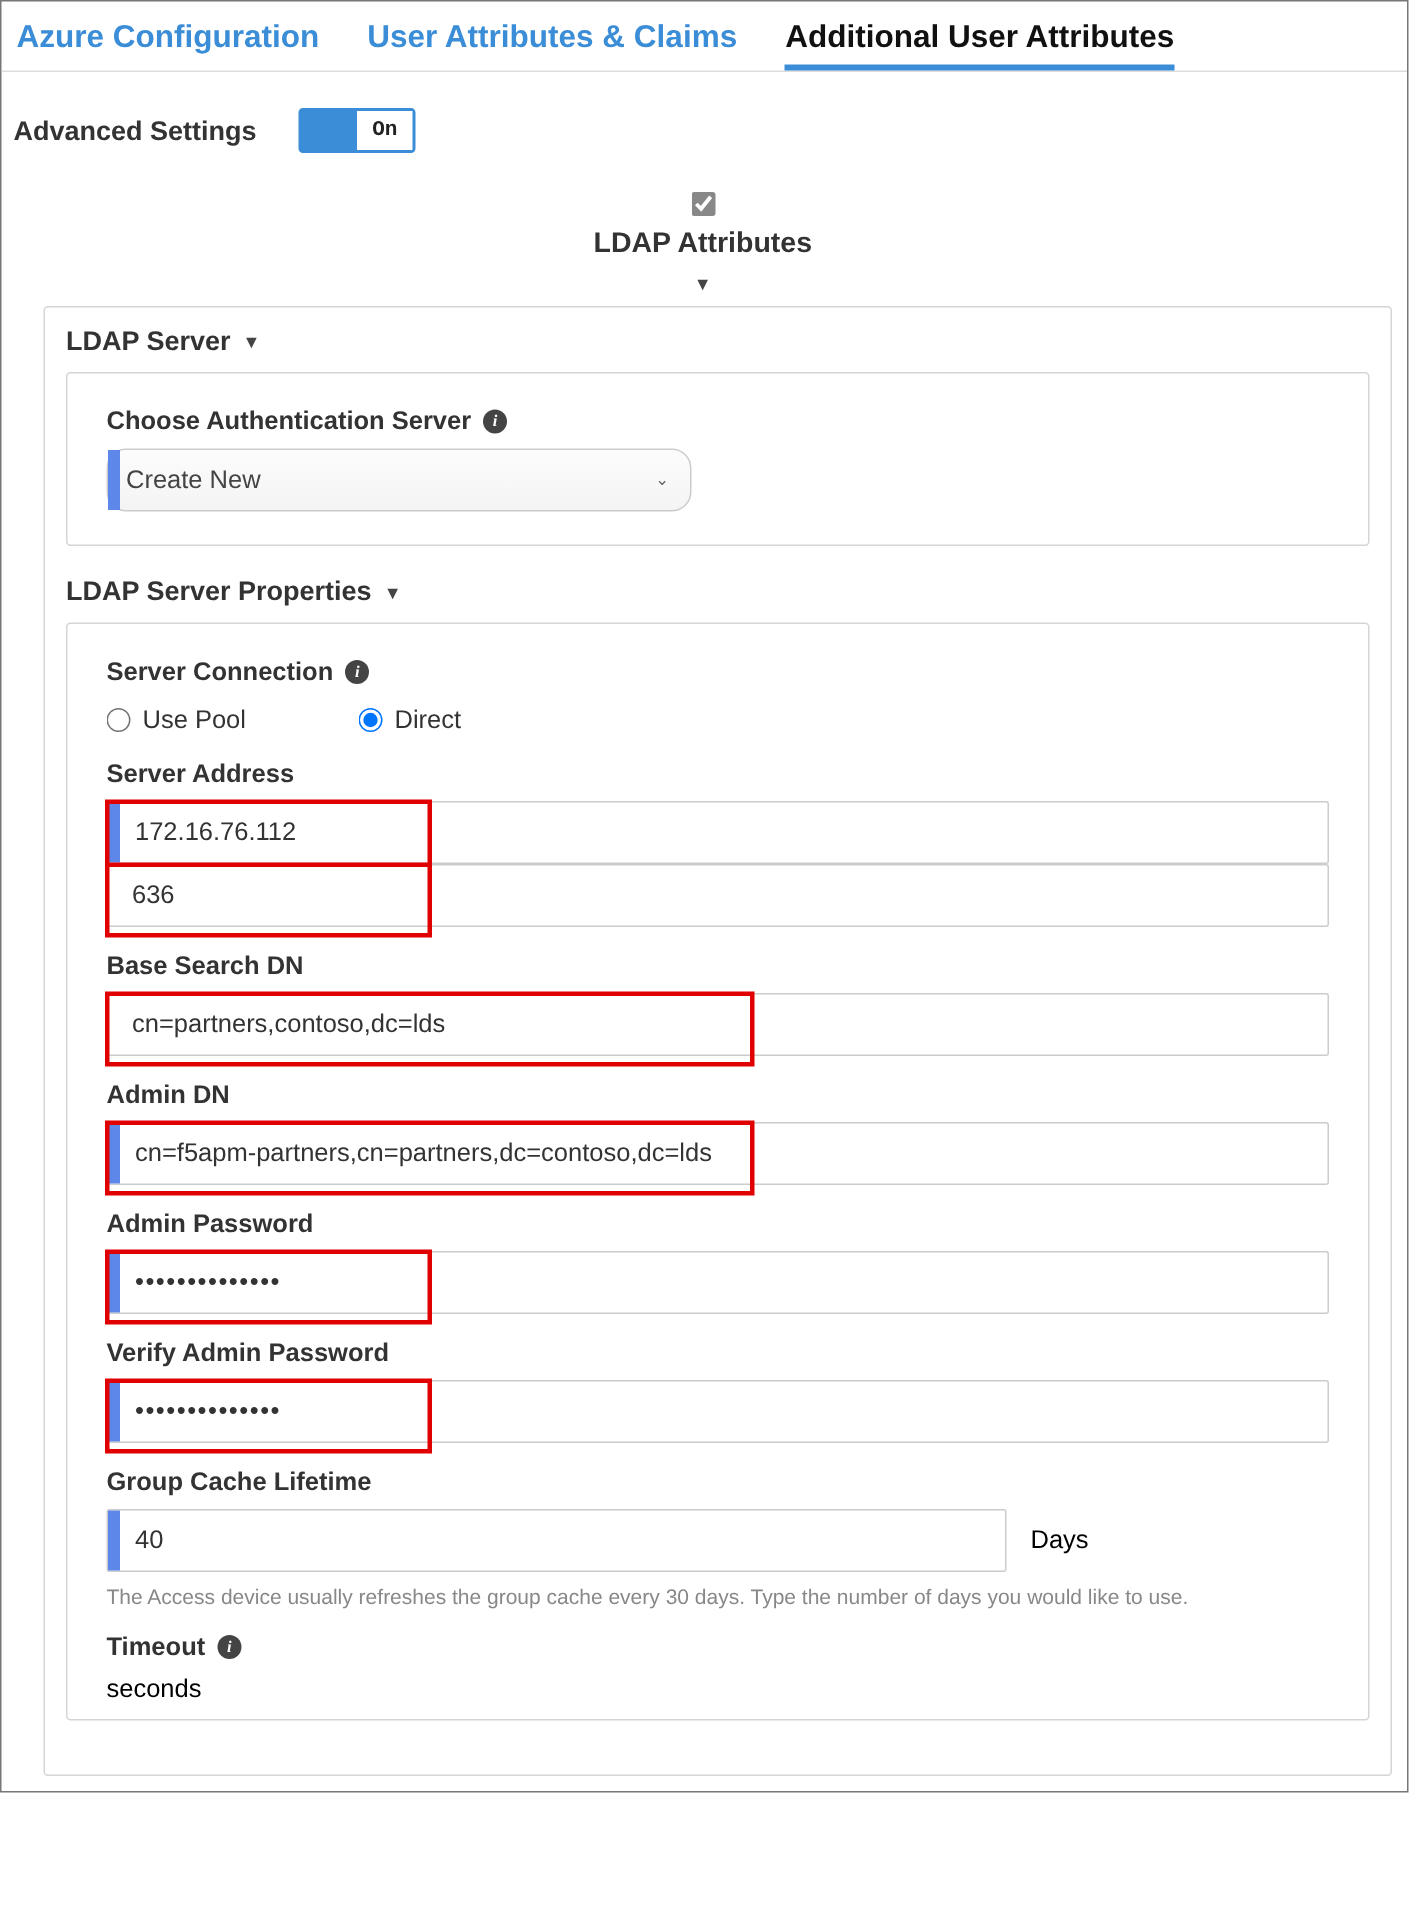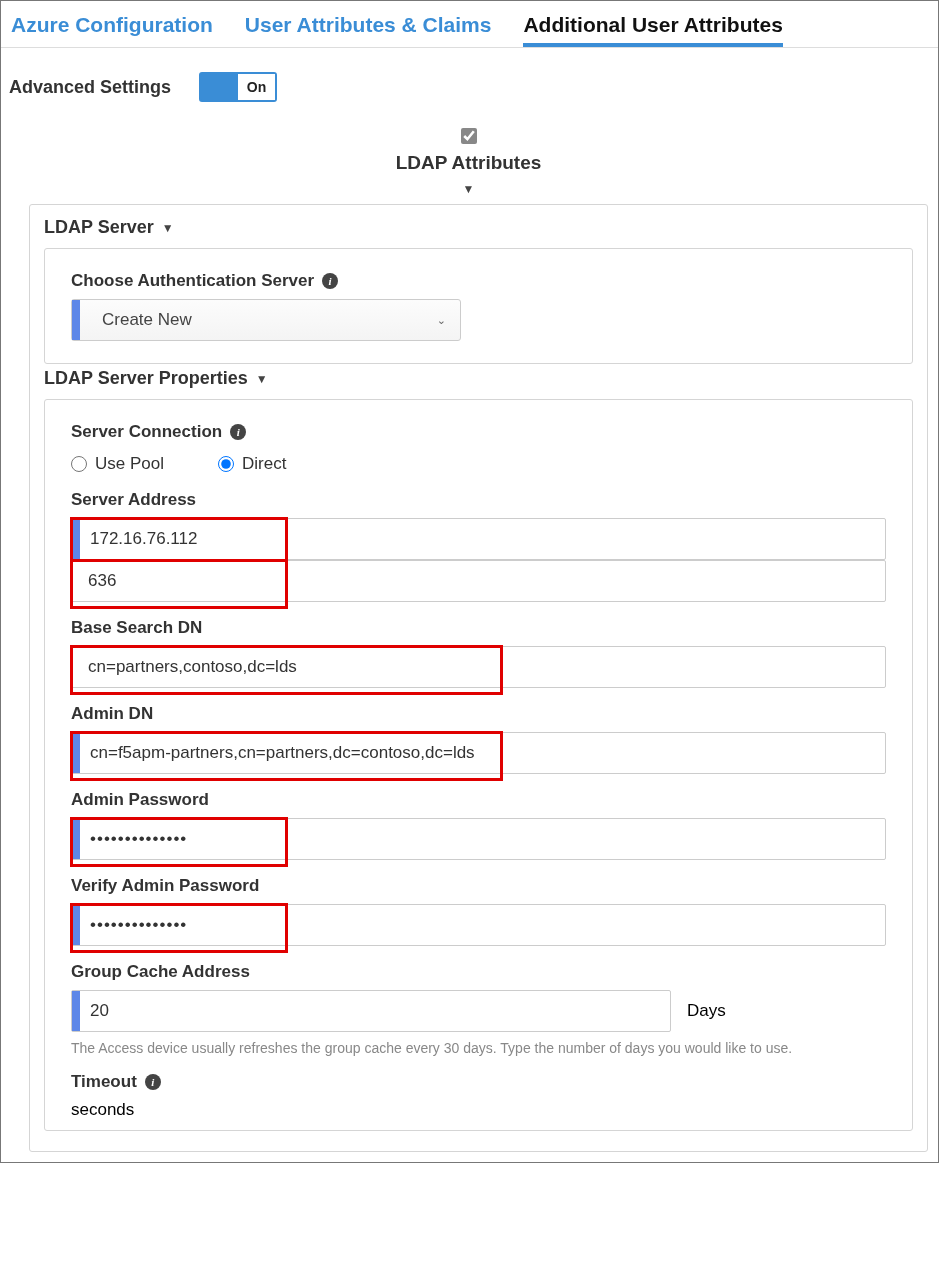--- a/index.html
+++ b/index.html
@@ -41,20 +41,21 @@
     position: relative;
     width: 78px;
     height: 30px;
     border: 2px solid #3a8dd6;
     border-radius: 3px;
     background: #3a8dd6;
     display: flex;
     align-items: center;
     justify-content: flex-end;
     cursor: pointer;
+    font-family: Liberation Mono, monospace;
   }
   .toggle .knob {
     width: 50%;
     height: 100%;
     background: #fff;
     font-size: 14px;
     font-weight: 700;
     color: #222;
     display: flex;
     align-items: center;
@@ -91,21 +92,21 @@
     color: #333;
     padding: 0 0 10px 0;
     display:flex;
     align-items:center;
     gap:8px;
     cursor:pointer;
   }
   .inner-panel {
     border: 1px solid #d5d5d5;
     border-radius: 3px;
-    margin: 0 14px 4px 0;
+    margin: 0 14px 20px 0;
     padding: 22px 26px;
   }
   .fld-label {
     font-size: 17px;
     font-weight: 700;
     color: #333;
     margin: 16px 0 8px 0;
     display:flex;
     align-items:center;
     gap:8px;
@@ -121,24 +122,24 @@
     font-weight:700;
     font-style: italic;
     font-family: Georgia, serif;
     align-items:center;
     justify-content:center;
   }
   .select-box {
     width: 390px;
     height: 42px;
     border: 1px solid #ccc;
-    border-radius: 3px;
+    border-radius: 13px;
     display:flex;
     align-items:center;
-    gap:22px;
+    gap:4px;
     background: linear-gradient(#fcfcfc,#f4f4f4);
     position:relative;
     cursor:pointer;
   }
   .blue-accent {
     width:8px; height:100%;
     background:#5d87e8;
     flex-shrink:0;
   }
   .select-box .val {
@@ -147,21 +148,21 @@
   }
   .select-box .chev {
     position:absolute;
     right:14px;
     top:50%;
     transform:translateY(-50%);
     color:#666;
     font-size:11px;
   }
   .radio-row {
-    display:flex; gap:54px; align-items:center;
+    display:flex; gap:75px; align-items:center;
     margin: 12px 0 6px 0;
     font-size:17px;
     color:#333;
   }
   .radio-row label { display:flex; align-items:center; gap:8px; cursor:pointer;}
   .radio-row input { width:16px;height:16px;}
   .text-field {
     width:100%;
     height:42px;
     border:1px solid #ccc;
@@ -286,25 +287,25 @@
       <div class="blue-accent"></div>
       <span class="val">••••••••••••••</span>
     </div>
 
     <div class="fld-label">Verify Admin Password</div>
     <div class="text-field pwd hl hl-s">
       <div class="blue-accent"></div>
       <span class="val">••••••••••••••</span>
     </div>
 
-    <div class="fld-label">Group Cache Address</div>
+    <div class="fld-label">Group Cache Lifetime</div>
     <div class="unit-row">
       <div class="text-field">
         <div class="blue-accent"></div>
-        <span class="val">20</span>
+        <span class="val">40</span>
       </div>
       <span class="unit-label">Days</span>
     </div>
     <div class="hint">The Access device usually refreshes the group cache every 30 days. Type the number of days you would like to use.</div>
 
     <div class="fld-label">
       <span>Timeout</span>
       <span class="info-icon">i</span>
     </div>
     <div class="unit-row">

